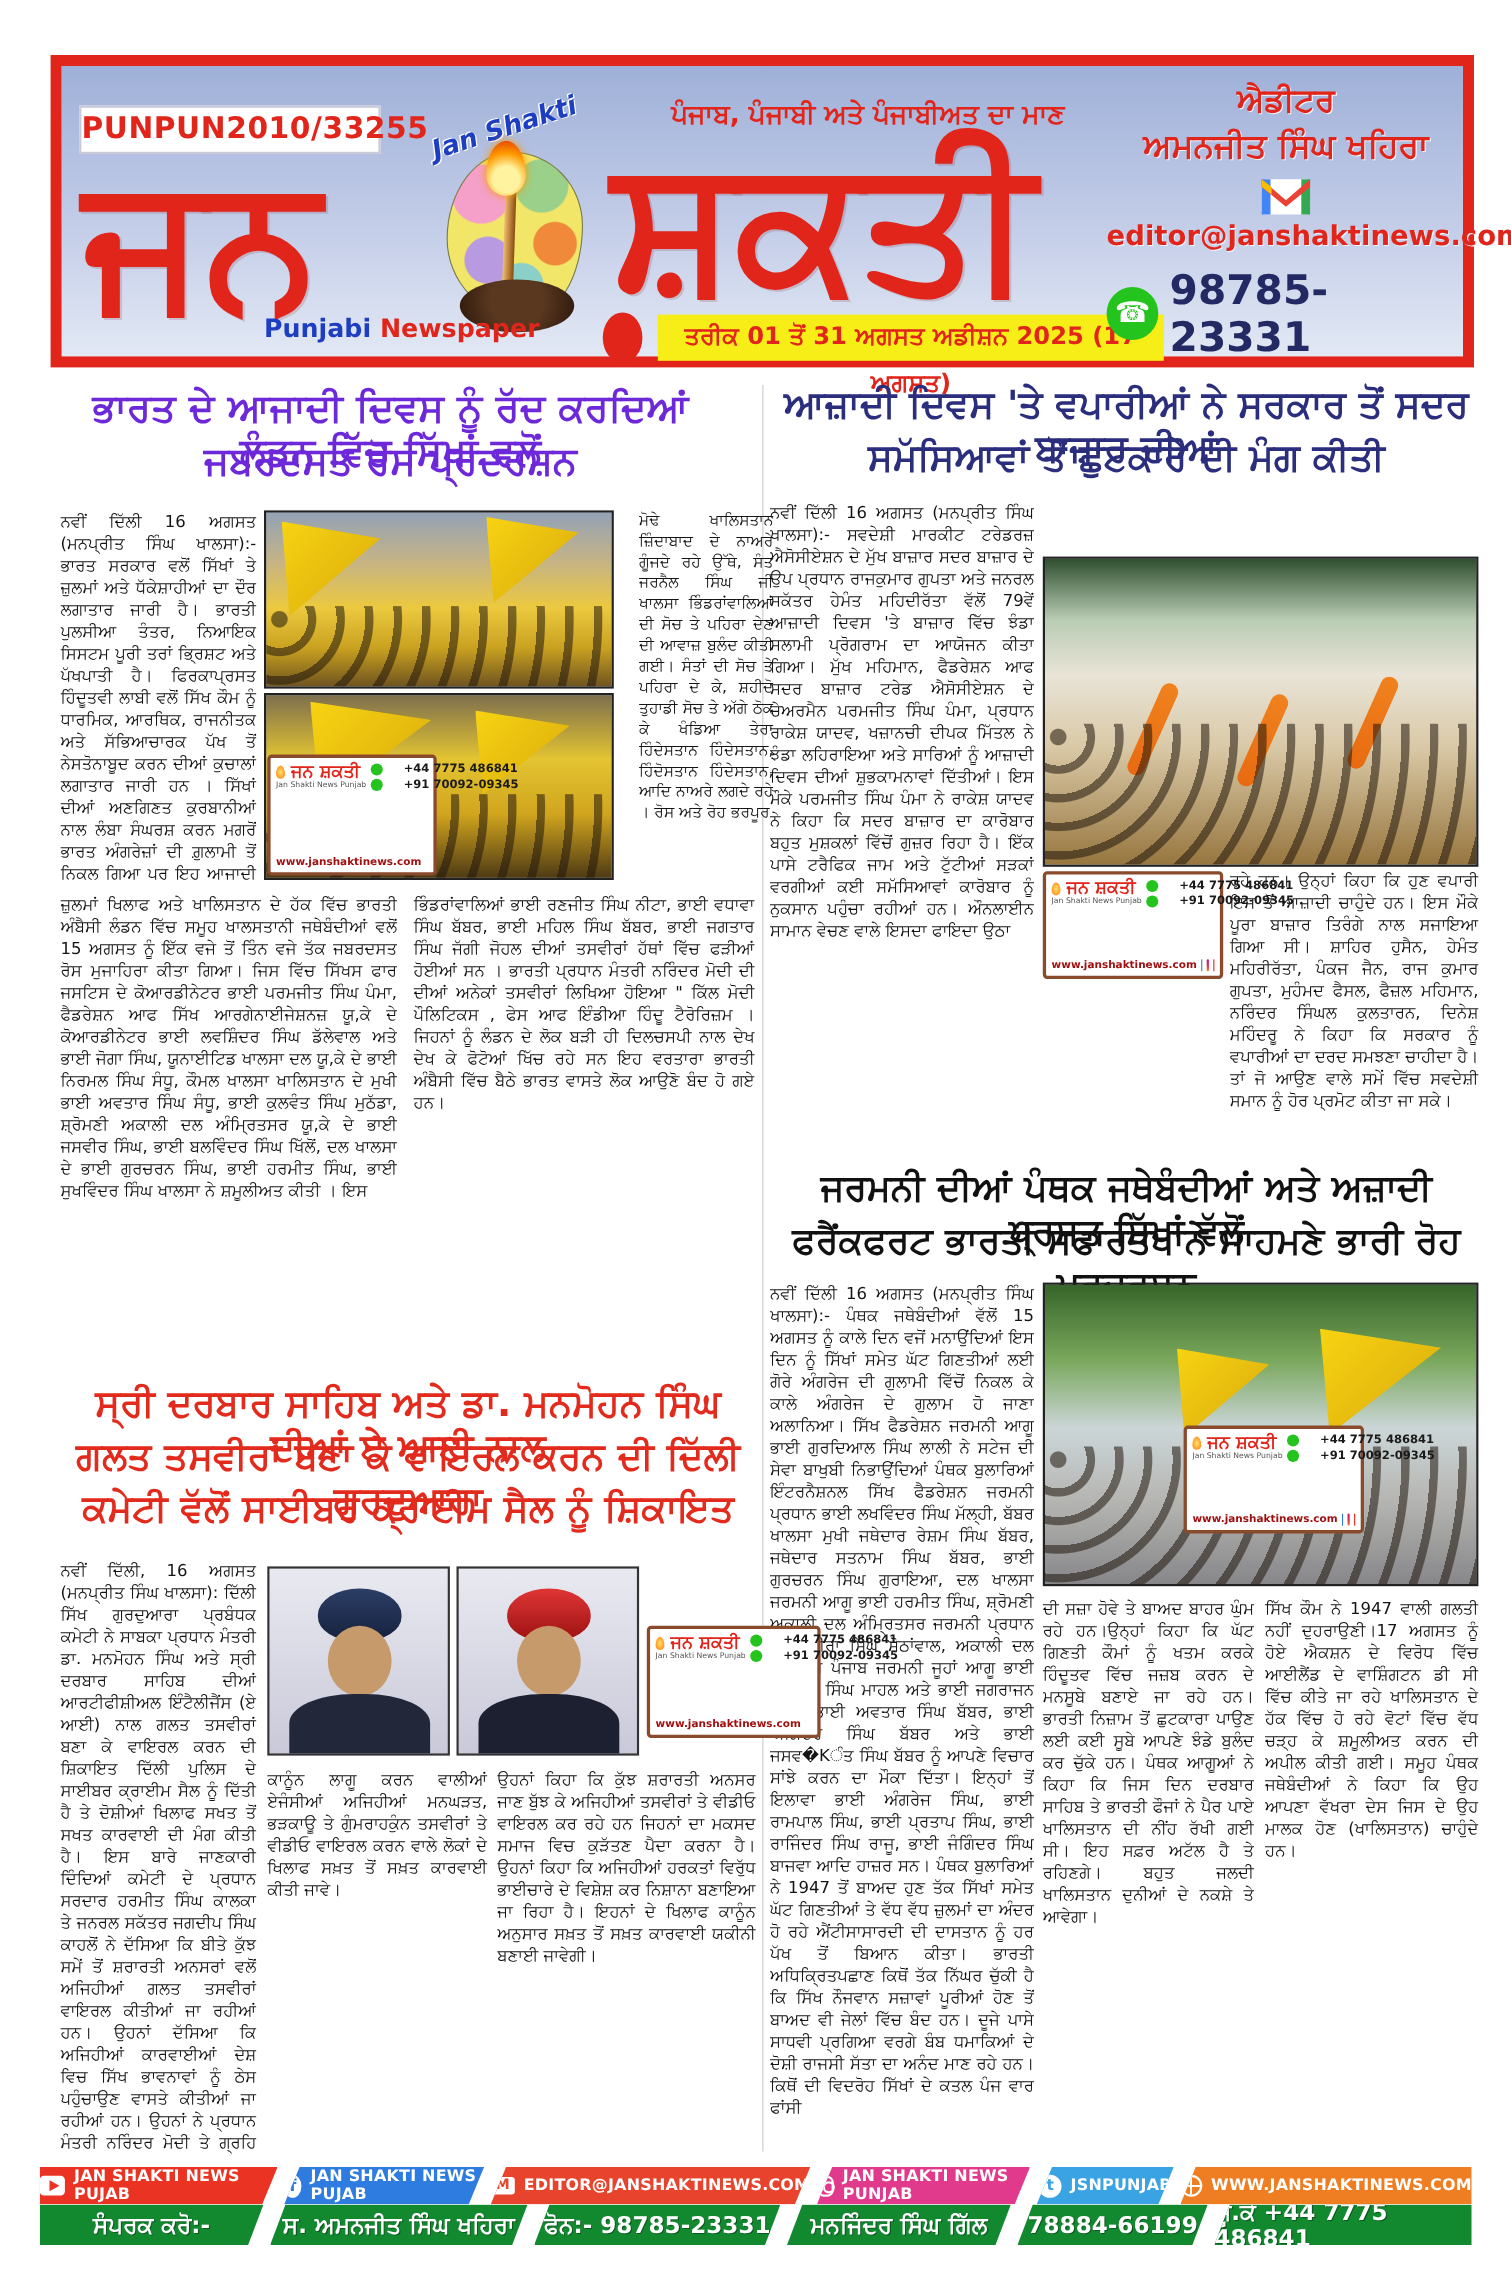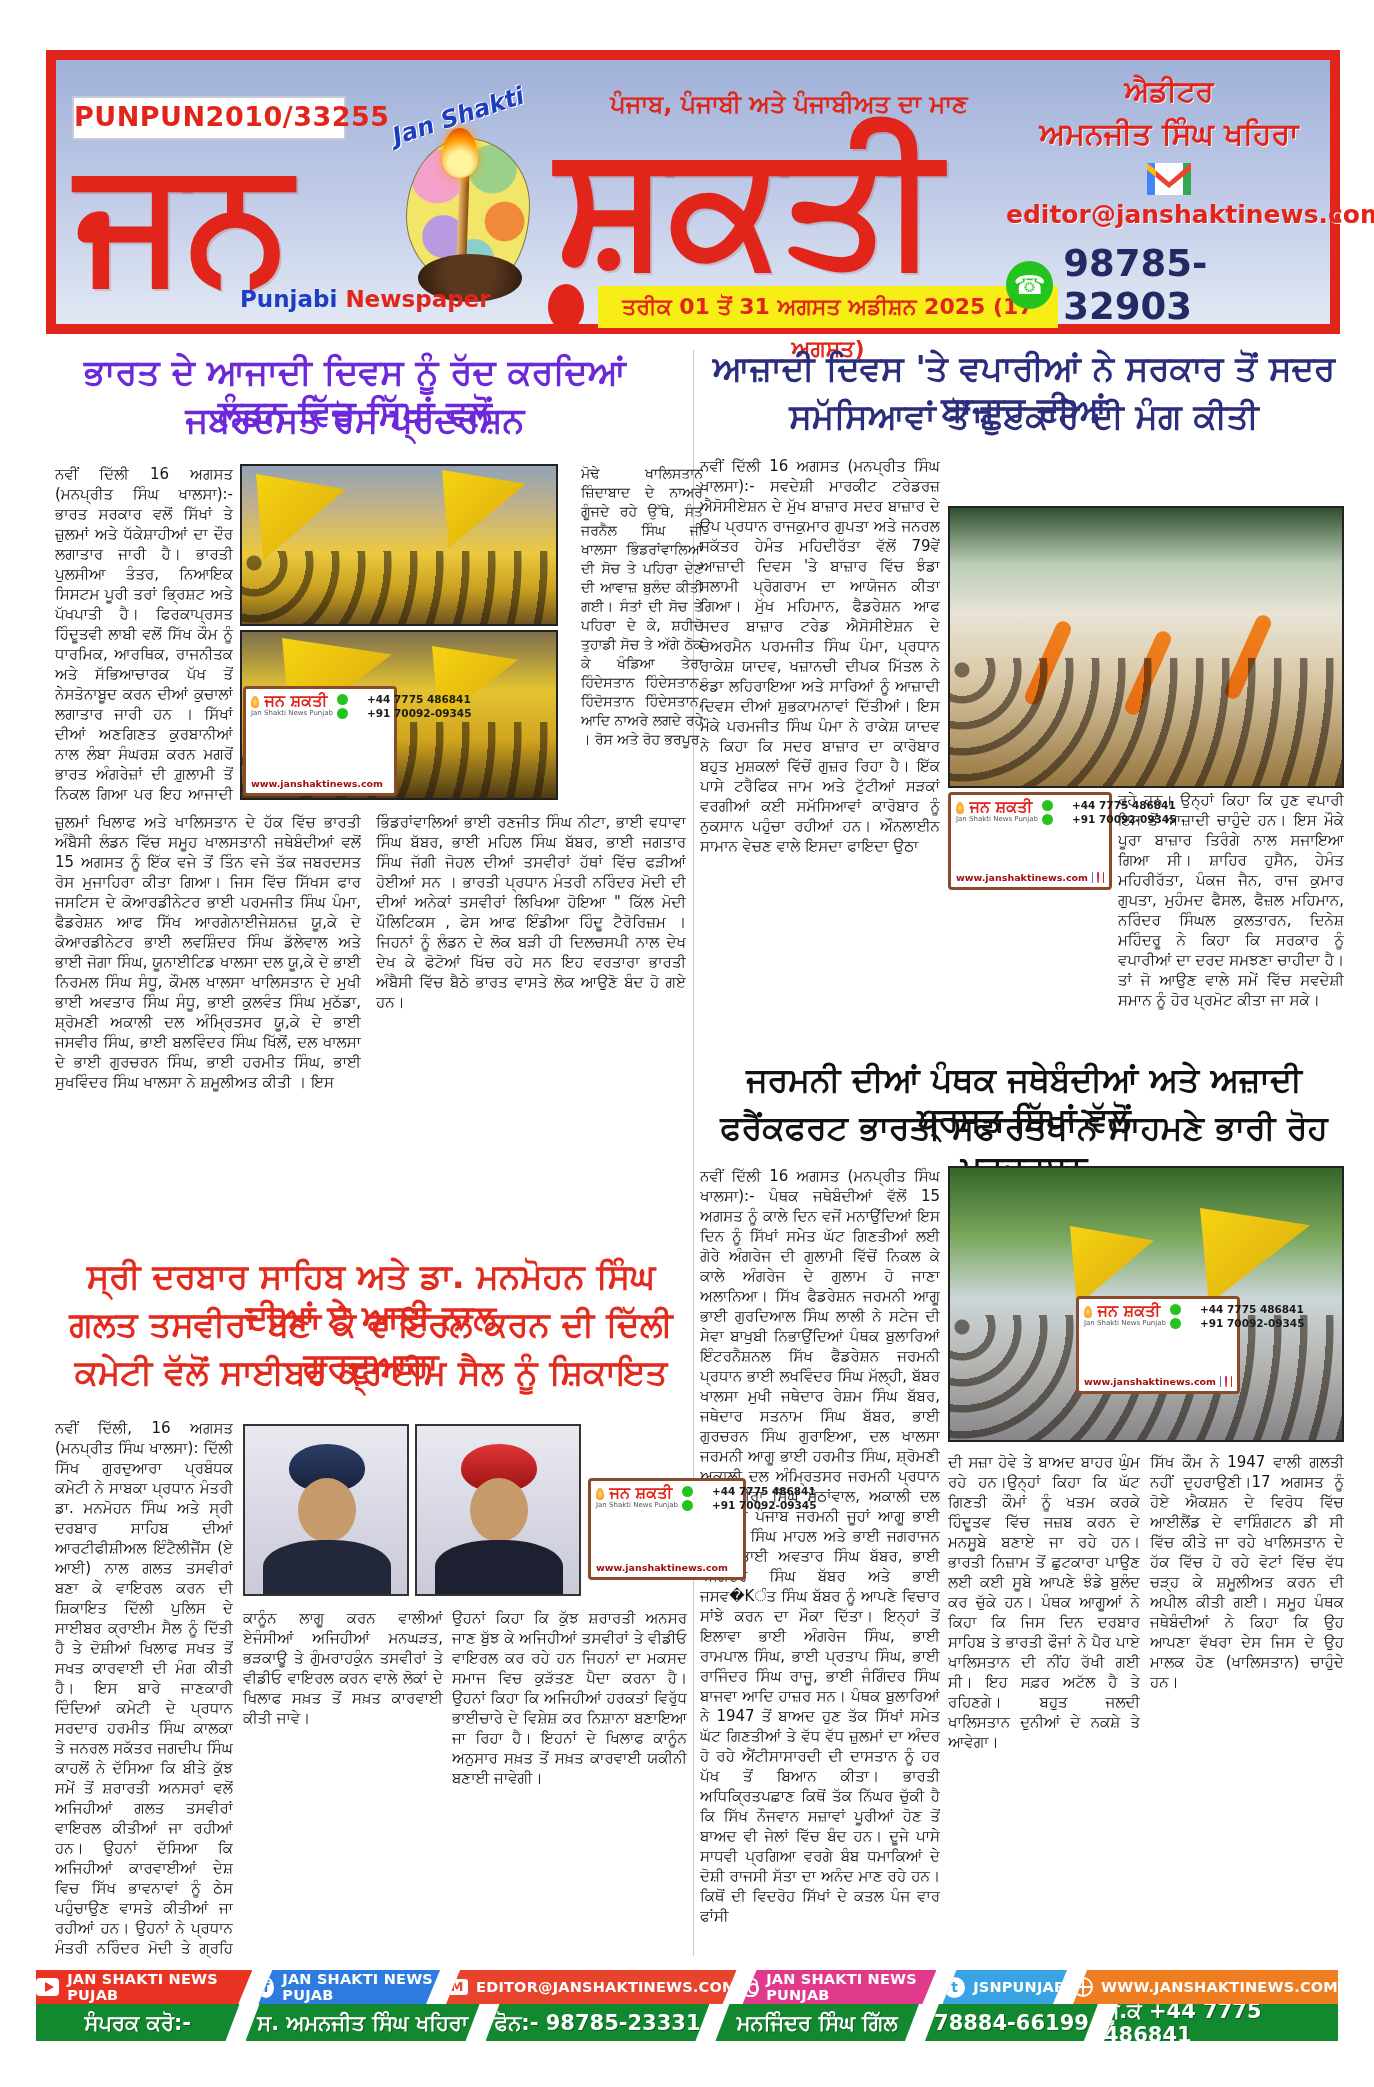--- a/index.html
+++ b/index.html
@@ -179,21 +179,21 @@
     <svg id="gmail" class="abs" viewBox="0 0 46 34">
       <rect x="1" y="1" width="44" height="32" rx="4" fill="#ffffff"></rect>
       <rect x="1" y="1" width="8" height="32" fill="#4285f4"></rect>
       <rect x="37" y="1" width="8" height="32" fill="#34a853"></rect>
       <polygon points="1,1 23,20 45,1 45,8 23,26 1,8" fill="#ea4335"></polygon>
       <polygon points="1,1 1,8 10,15 10,8" fill="#fbbc04"></polygon>
     </svg>
     <div id="ed-email" class="abs ed">editor@janshaktinews.com</div>
     <div id="wa-row" class="abs">
       <div class="wa-circ">☎</div>
-      <div id="ed-phone">98785-32903</div>
+      <div id="ed-phone">98785-23331</div>
     </div>
   </div>
 
   <div id="h1a" class="abs hl">ਭਾਰਤ ਦੇ ਆਜਾਦੀ ਦਿਵਸ ਨੂੰ ਰੱਦ ਕਰਦਿਆਂ ਲੰਡਨ ਵਿੱਚ ਸਿੱਖਾਂ ਵਲੋਂ</div>
   <div id="h1b" class="abs hl">ਜਬਰਦਸਤ ਰੋਸ ਪ੍ਰਦਰਸ਼ਨ</div>
   <div id="h2a" class="abs hl">ਆਜ਼ਾਦੀ ਦਿਵਸ 'ਤੇ ਵਪਾਰੀਆਂ ਨੇ ਸਰਕਾਰ ਤੋਂ ਸਦਰ ਬਾਜ਼ਾਰ ਦੀਆਂ</div>
   <div id="h2b" class="abs hl">ਸਮੱਸਿਆਵਾਂ ਤੋਂ ਛੁਟਕਾਰੇ ਦੀ ਮੰਗ ਕੀਤੀ</div>
   <div id="h3a" class="abs hl">ਸ੍ਰੀ ਦਰਬਾਰ ਸਾਹਿਬ ਅਤੇ ਡਾ. ਮਨਮੋਹਨ ਸਿੰਘ ਦੀਆਂ ਏ ਆਈ ਨਾਲ</div>
   <div id="h3b" class="abs hl">ਗਲਤ ਤਸਵੀਰਾਂ ਬਣਾ ਕੇ ਵਾਇਰਲ ਕਰਨ ਦੀ ਦਿੱਲੀ ਗੁਰਦੁਆਰਾ</div>
   <div id="h3c" class="abs hl">ਕਮੇਟੀ ਵੱਲੋਂ ਸਾਈਬਰ ਕ੍ਰਾਈਮ ਸੈਲ ਨੂੰ ਸ਼ਿਕਾਇਤ</div>

